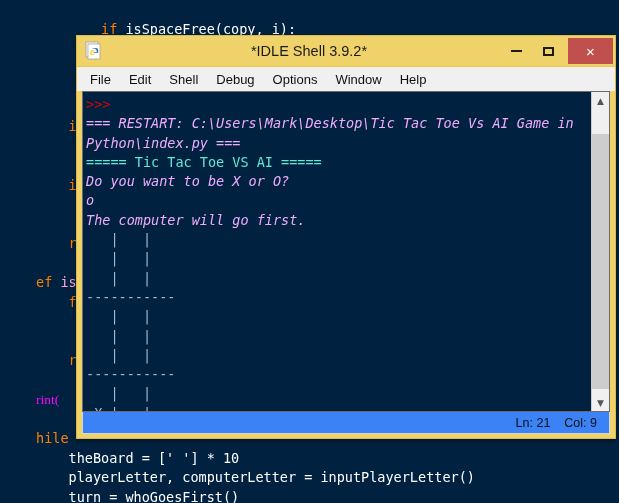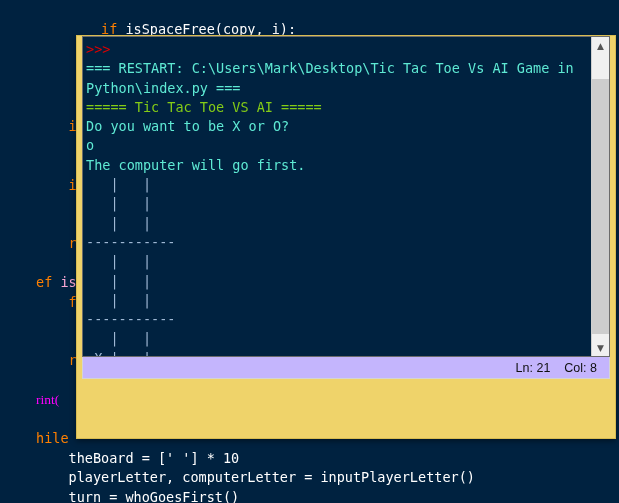--- a/index.html
+++ b/index.html
@@ -128,23 +128,23 @@
     padding: 3px 0 0 3px;
     font-family: "DejaVu Sans Mono", monospace;
     font-size: 13.5px;
     line-height: 19.3px;
     color: #ffffff;
     white-space: pre;
     overflow: hidden;
   }
   #shell-text .l { display: block; min-height: 19.3px; }
   .prompt  { color: #dd0000; }
-  .stdout  { color: #5eead4; }
+  .stdout  { color: #f0abfc; font-style: italic; }
   .board   { color: #9fb8d4; }
-  .banner  { color: #84cc16; }
+  .banner  { color: #5eead4; }
 
   
   #vscroll {
     width: 17px;
     background: #f0f0f0;
     border-left: 1px solid #cfcfcf;
     position: relative;
     flex: none;
   }
   .sb-arrow {
@@ -159,21 +159,21 @@
   #sb-down { bottom: 0; }
   #sb-thumb {
     position: absolute;
     left: 0; width: 17px;
     top: 42px; height: 255px;
     background: #cdcdcd;
   }
 
   #statusbar {
     height: 22px;
-    background: #c4b5fd;
+    background: #3b82f6;
     margin: 0 5px 5px 5px;
     display: flex;
     align-items: center;
     justify-content: flex-end;
     padding-right: 12px;
     font-family: "Liberation Sans", sans-serif;
     font-size: 12.5px;
     color: #101010;
     border: 1px solid #d4d4d4;
     border-top: none;
@@ -183,30 +183,57 @@
 </style>
 </head>
 <body>
 
 <div id="screen">
 
   <div id="editor"><span class="ln"></span><span class="ln"><span class="pl">        </span><span class="kw">if</span><span class="pl"> isSpaceFree(copy, i):</span></span><span class="ln"><span class="pl">            makeMove(copy, playerLetter, i)</span></span><span class="ln"><span class="pl">            if isWinner(copy, playerLetter):</span></span><span class="ln"></span><span class="ln"><span class="pl">        mo</span></span><span class="ln"><span class="pl">    </span><span class="kw">if</span></span><span class="ln"></span><span class="ln"></span><span class="ln"><span class="pl">    </span><span class="kw">if</span></span><span class="ln"></span><span class="ln"></span><span class="ln"><span class="pl">    </span><span class="kw">re</span></span><span class="ln"></span><span class="ln"><span class="kw">ef </span><span class="def">is</span></span><span class="ln"><span class="pl">    </span><span class="kw">fo</span></span><span class="ln"></span><span class="ln"></span><span class="ln"><span class="pl">    </span><span class="kw">re</span></span><span class="ln"></span><span class="ln"><span class="fn">rint(</span></span><span class="ln"></span><span class="ln"><span class="kw">hile </span></span><span class="ln"><span class="pl">    theBoard = [' '] * 10</span></span><span class="ln"><span class="pl">    playerLetter, computerLetter = inputPlayerLetter()</span></span><span class="ln"><span class="pl">    turn = whoGoesFirst()</span></span></div>
 
   <div id="idle-window">
 
-
+    <div id="titlebar">
+      <svg id="title-icon" viewBox="0 0 20 20">
+        <rect x="1" y="1" width="12" height="15" fill="#f4f4f4" stroke="#9a9a9a" stroke-width="0.7"></rect>
+        <rect x="3" y="3" width="12" height="15" fill="#ffffff" stroke="#9a9a9a" stroke-width="0.7"></rect>
+        <path d="M6 8 h4 a1.6 1.6 0 0 1 1.6 1.6 v1.4 h-3.2 v0.8 h4.8 v-2.9 a2 2 0 0 0 -2 -2 z" fill="#3572A5"></path>
+        <path d="M14 11.4 h-4 a1.6 1.6 0 0 0 -1.6 1.6 v1.4 h3.2 v0.8 h-4.8 v-2.9 a2 2 0 0 1 2 -2 z" fill="#FFD43B" transform="translate(-1.5,-1.2)"></path>
+      </svg>
+      <div id="title-text">*IDLE Shell 3.9.2*</div>
+      <div class="winbtn" id="btn-min">
+        <div class="minbar"></div>
+      </div>
+      <div class="winbtn" id="btn-max">
+        <div class="maxbox"></div>
+      </div>
+      <div id="btn-close">
+        <span>×</span>
+      </div>
+    </div>
+
+    <div id="menubar">
+        <div class="menuitem">File</div>
+        <div class="menuitem">Edit</div>
+        <div class="menuitem">Shell</div>
+        <div class="menuitem">Debug</div>
+        <div class="menuitem">Options</div>
+        <div class="menuitem">Window</div>
+        <div class="menuitem">Help</div>
+      </div>
 
     <div id="shell-area">
       <div id="shell-text"><span class="l"><span class="prompt">&gt;&gt;&gt; </span></span><span class="l"><span class="stdout">=== RESTART: C:\Users\Mark\Desktop\Tic Tac Toe Vs AI Game in</span></span><span class="l"><span class="stdout">Python\index.py ===</span></span><span class="l"><span class="banner">===== Tic Tac Toe VS AI =====</span></span><span class="l"><span class="stdout">Do you want to be X or O?</span></span><span class="l"><span class="stdout">o</span></span><span class="l"><span class="stdout">The computer will go first.</span></span><span class="l"><span class="board">   |   |</span></span><span class="l"><span class="board">   |   |</span></span><span class="l"><span class="board">   |   |</span></span><span class="l"><span class="board">-----------</span></span><span class="l"><span class="board">   |   |</span></span><span class="l"><span class="board">   |   |</span></span><span class="l"><span class="board">   |   |</span></span><span class="l"><span class="board">-----------</span></span><span class="l"><span class="board">   |   |</span></span><span class="l"><span class="board"> X |   |</span></span></div>
       <div id="vscroll">
         <div class="sb-arrow" id="sb-up">▲</div>
         <div id="sb-thumb"></div>
         <div class="sb-arrow" id="sb-down">▼</div>
       </div>
     </div>
 
     <div id="statusbar">
       <span>Ln: 21</span>
-      <span>Col: 8</span>
+      <span>Col: 9</span>
     </div>
 
   </div>
 </div>
 
 </body></html>

